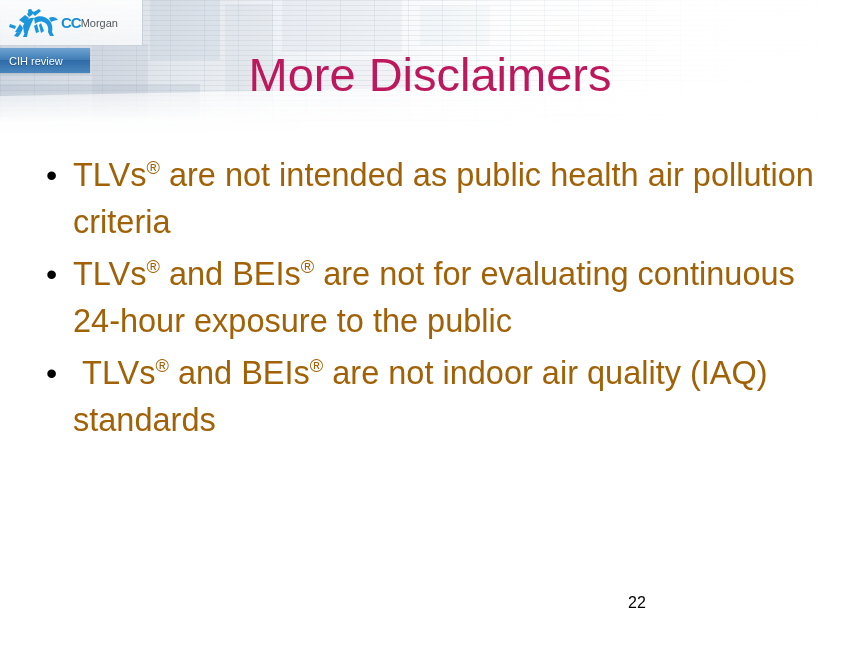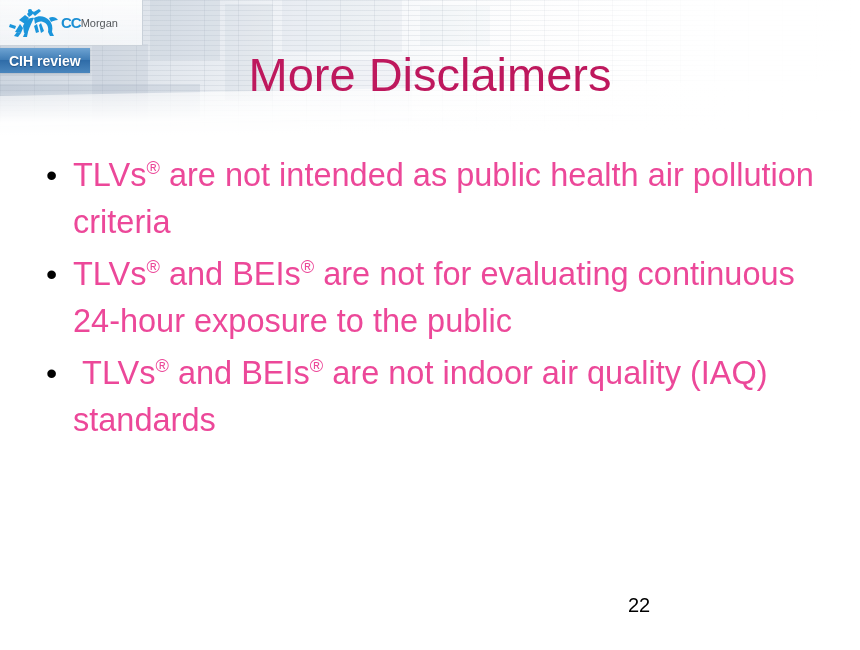--- a/index.html
+++ b/index.html
@@ -115,22 +115,22 @@
     left: 0; top: 48px;
     width: 90px;
     height: 25px;
     background: linear-gradient(180deg, #6ea3d2 0%, #3f7cb5 48%, #2f6ca8 50%, #4a86bd 100%);
     display: flex;
     align-items: center;
     box-shadow: 0 1px 2px rgba(60,80,100,0.25);
   }
   .cih-tab span {
     color: #ffffff;
-    font-size: 14px;
-    font-weight: bold;
+    font-size: 11px;
+    font-weight: normal;
     margin-left: 9px;
     text-shadow: 0 1px 1px rgba(0,40,80,0.45);
   }
 
   
   .slide-title {
     position: absolute;
     left: 0; top: 46px;
     width: 860px;
     text-align: center;
@@ -160,35 +160,35 @@
     line-height: 47px;
     color: #000000;
     text-align: left;
     padding-left: 6px;
     box-sizing: border-box;
   }
   .bullet-text {
     flex: 1 1 auto;
     font-size: 32.5px;
     line-height: 47px;
-    color: #ec4899;
+    color: #a16207;
     white-space: pre-wrap;
   }
   .bullet-text sup {
     font-size: 0.56em;
     vertical-align: super;
     line-height: 0;
   }
 
   
   .page-number {
     position: absolute;
     left: 628px;
     top: 594px;
-    font-size: 20px;
+    font-size: 16px;
     color: #000000;
   }
 </style>
 </head>
 <body>
 
 <div class="slide">
 
   <div class="header-band">
     <div class="hdr-photo"></div>

